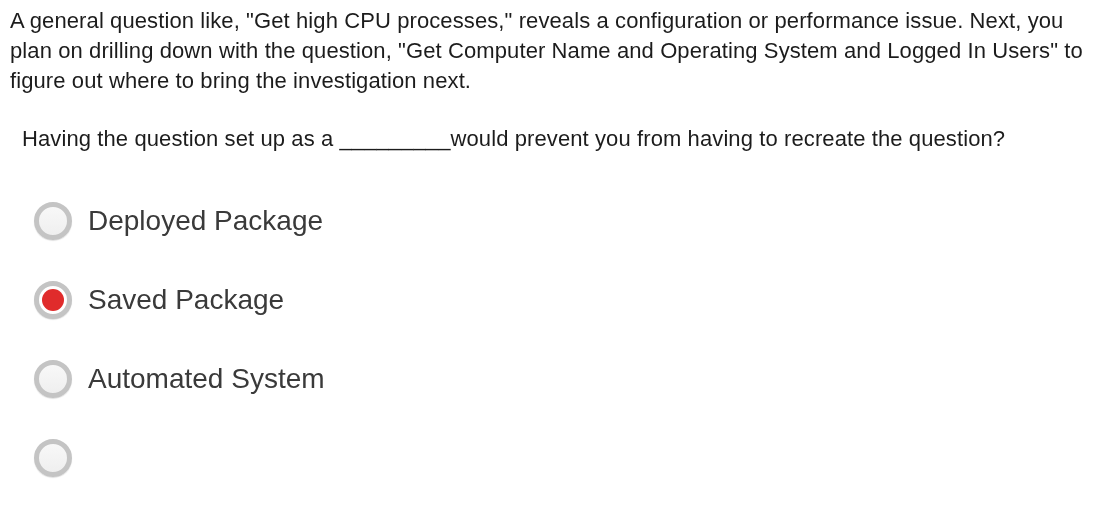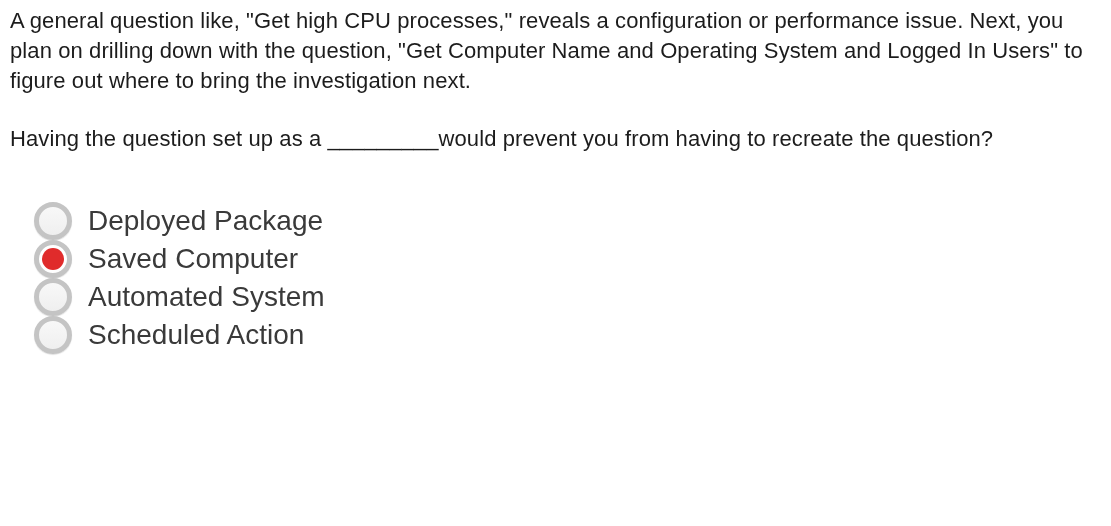--- a/index.html
+++ b/index.html
@@ -21,30 +21,31 @@
     font-size: 22px;
     line-height: 30px;
     margin: 0 0 28px 0;
     max-width: 1097px;
     color: var(--text-color, #1c1c1c);
     letter-spacing: 0.1px;
   }
   .prompt {
     font-size: 22px;
     line-height: 30px;
-    margin: 0;
+    margin: 12px;
     max-width: 1010px;
     color: var(--text-color, #1c1c1c);
     letter-spacing: 0.1px;
   }
   .options {
     margin-top: 48px;
     margin-left: 24px;
     display: flex;
     flex-direction: column;
+    gap: 41px;
   }
   .option {
     display: flex;
     align-items: center;
     cursor: pointer;
     width: max-content;
   }
   .radio {
     box-sizing: border-box;
     width: 38px;
@@ -90,26 +91,25 @@
   <div class="options">
   <label class="option">
     <span class="radio"></span>
     <span class="option-label">Deployed Package</span>
   </label>
 
   <label class="option selected">
     <span class="radio">
           <span class="dot"></span>
         </span>
-    <span class="option-label">Saved Computer</span>
+    <span class="option-label">Saved Package</span>
   </label>
 
   <label class="option">
     <span class="radio"></span>
     <span class="option-label">Automated System</span>
   </label>
 
   <label class="option">
     <span class="radio"></span>
-    <span class="option-label">Scheduled Action</span>
   </label>
 </div>
 </div>
 
 </body></html>

